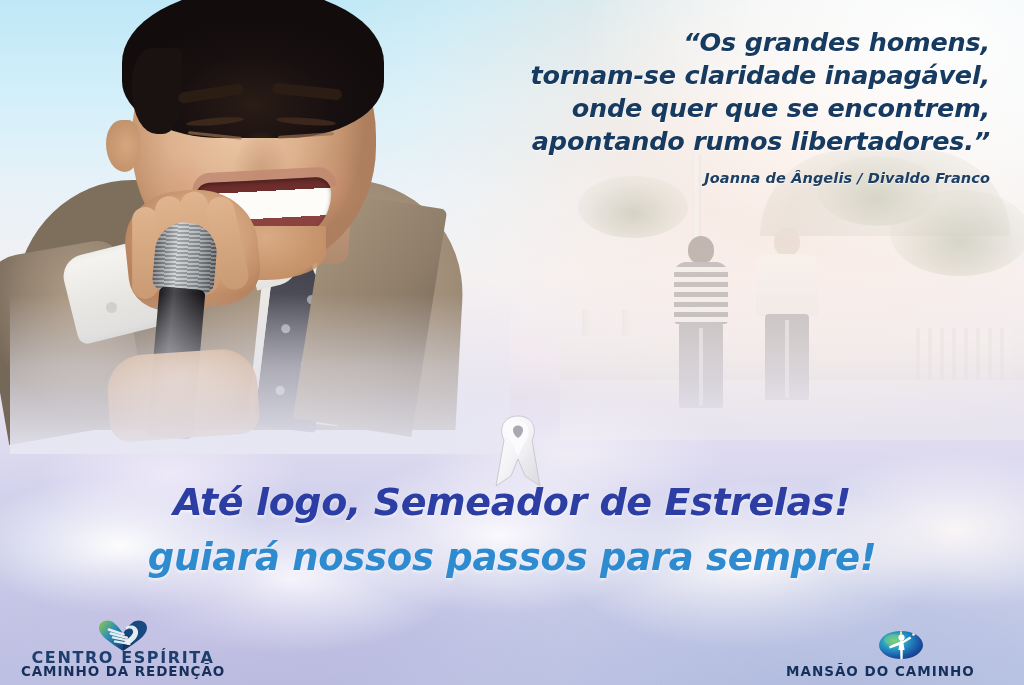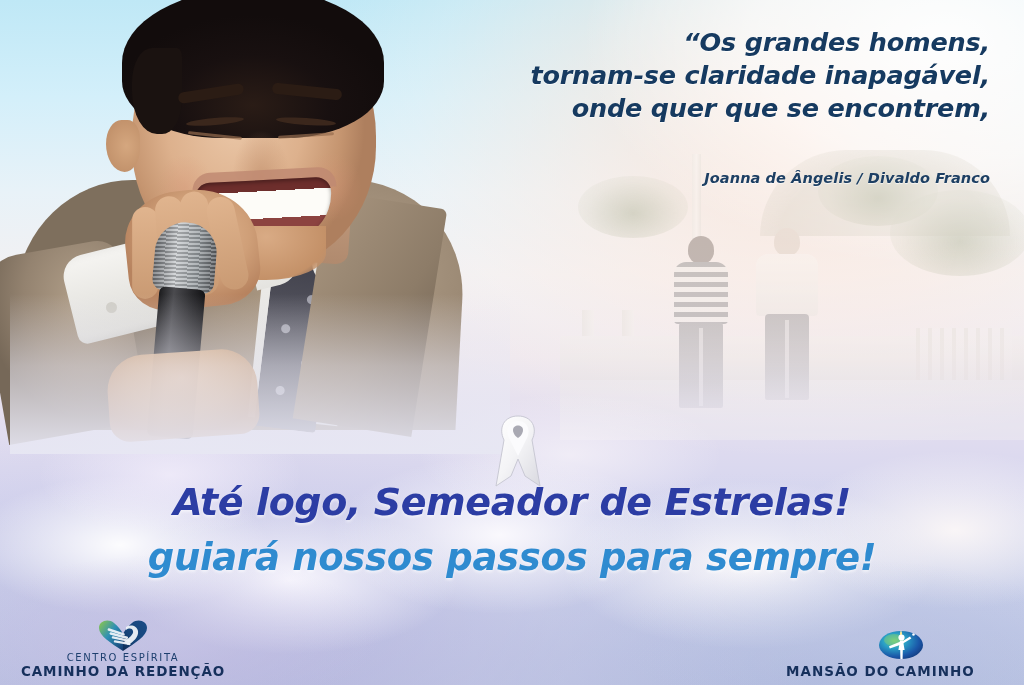--- a/index.html
+++ b/index.html
@@ -367,21 +367,21 @@
   .hl-2 { display: block; font-size: 36px; color: #2b46ae; letter-spacing: -0.2px; margin-top: 2px;
           text-shadow: 0 2px 3px rgba(255,255,255,0.55); }
   .hl-3 { display: block; font-size: 37px; color: #2f8bd0; letter-spacing: -0.3px; margin-top: 16px;
           text-shadow: 0 2px 3px rgba(255,255,255,0.55); }
 
   
   .logo-left { position: absolute; left: 8px; bottom: 6px; width: 230px; text-align: center; }
   .logo-right { position: absolute; right: 8px; bottom: 6px; width: 230px; text-align: left; }
   .logo-mark { height: 34px; display: flex; align-items: flex-end; justify-content: center; }
   .logo-txt-sm {
-    font-size: 10px; font-weight: normal; letter-spacing: 1.6px;
+    font-size: 16px; font-weight: bold; letter-spacing: 1.6px;
     color: #1d3f6e; font-family: "DejaVu Sans", sans-serif; line-height: 12px;
   }
   .logo-txt-lg {
     font-size: 13.5px; font-weight: bold; letter-spacing: 0.9px;
     color: #16305c; font-family: "DejaVu Sans", sans-serif; line-height: 15px;
   }
   .logo-txt-one {
     font-size: 13.5px; font-weight: bold; letter-spacing: 1px;
     color: #16305c; font-family: "DejaVu Sans", sans-serif; line-height: 16px;
     margin-top: 3px;
@@ -470,20 +470,21 @@
       <div class="mic-body"></div>
     </div>
     <div class="mic-hand"></div>
     <div class="portrait-fade"></div>
   </div>
 
   <div class="quote-block">
     <span class="quote-line">“Os grandes homens,</span>
     <span class="quote-line">tornam-se claridade inapagável,</span>
     <span class="quote-line">onde quer que se encontrem,</span>
+    <span class="quote-line">apontando rumos libertadores.”</span>
   </div>
   <div class="quote-attr">Joanna de Ângelis / Divaldo Franco</div>
 
   <div class="ribbon">
     <svg width="76" height="82" viewBox="0 0 76 82" xmlns="http://www.w3.org/2000/svg">
       <defs>
         <linearGradient id="rib" x1="0" y1="0" x2="1" y2="1">
           <stop offset="0%" stop-color="#ffffff"></stop>
           <stop offset="48%" stop-color="#f4f4f6"></stop>
           <stop offset="100%" stop-color="#d9d9e0"></stop>

